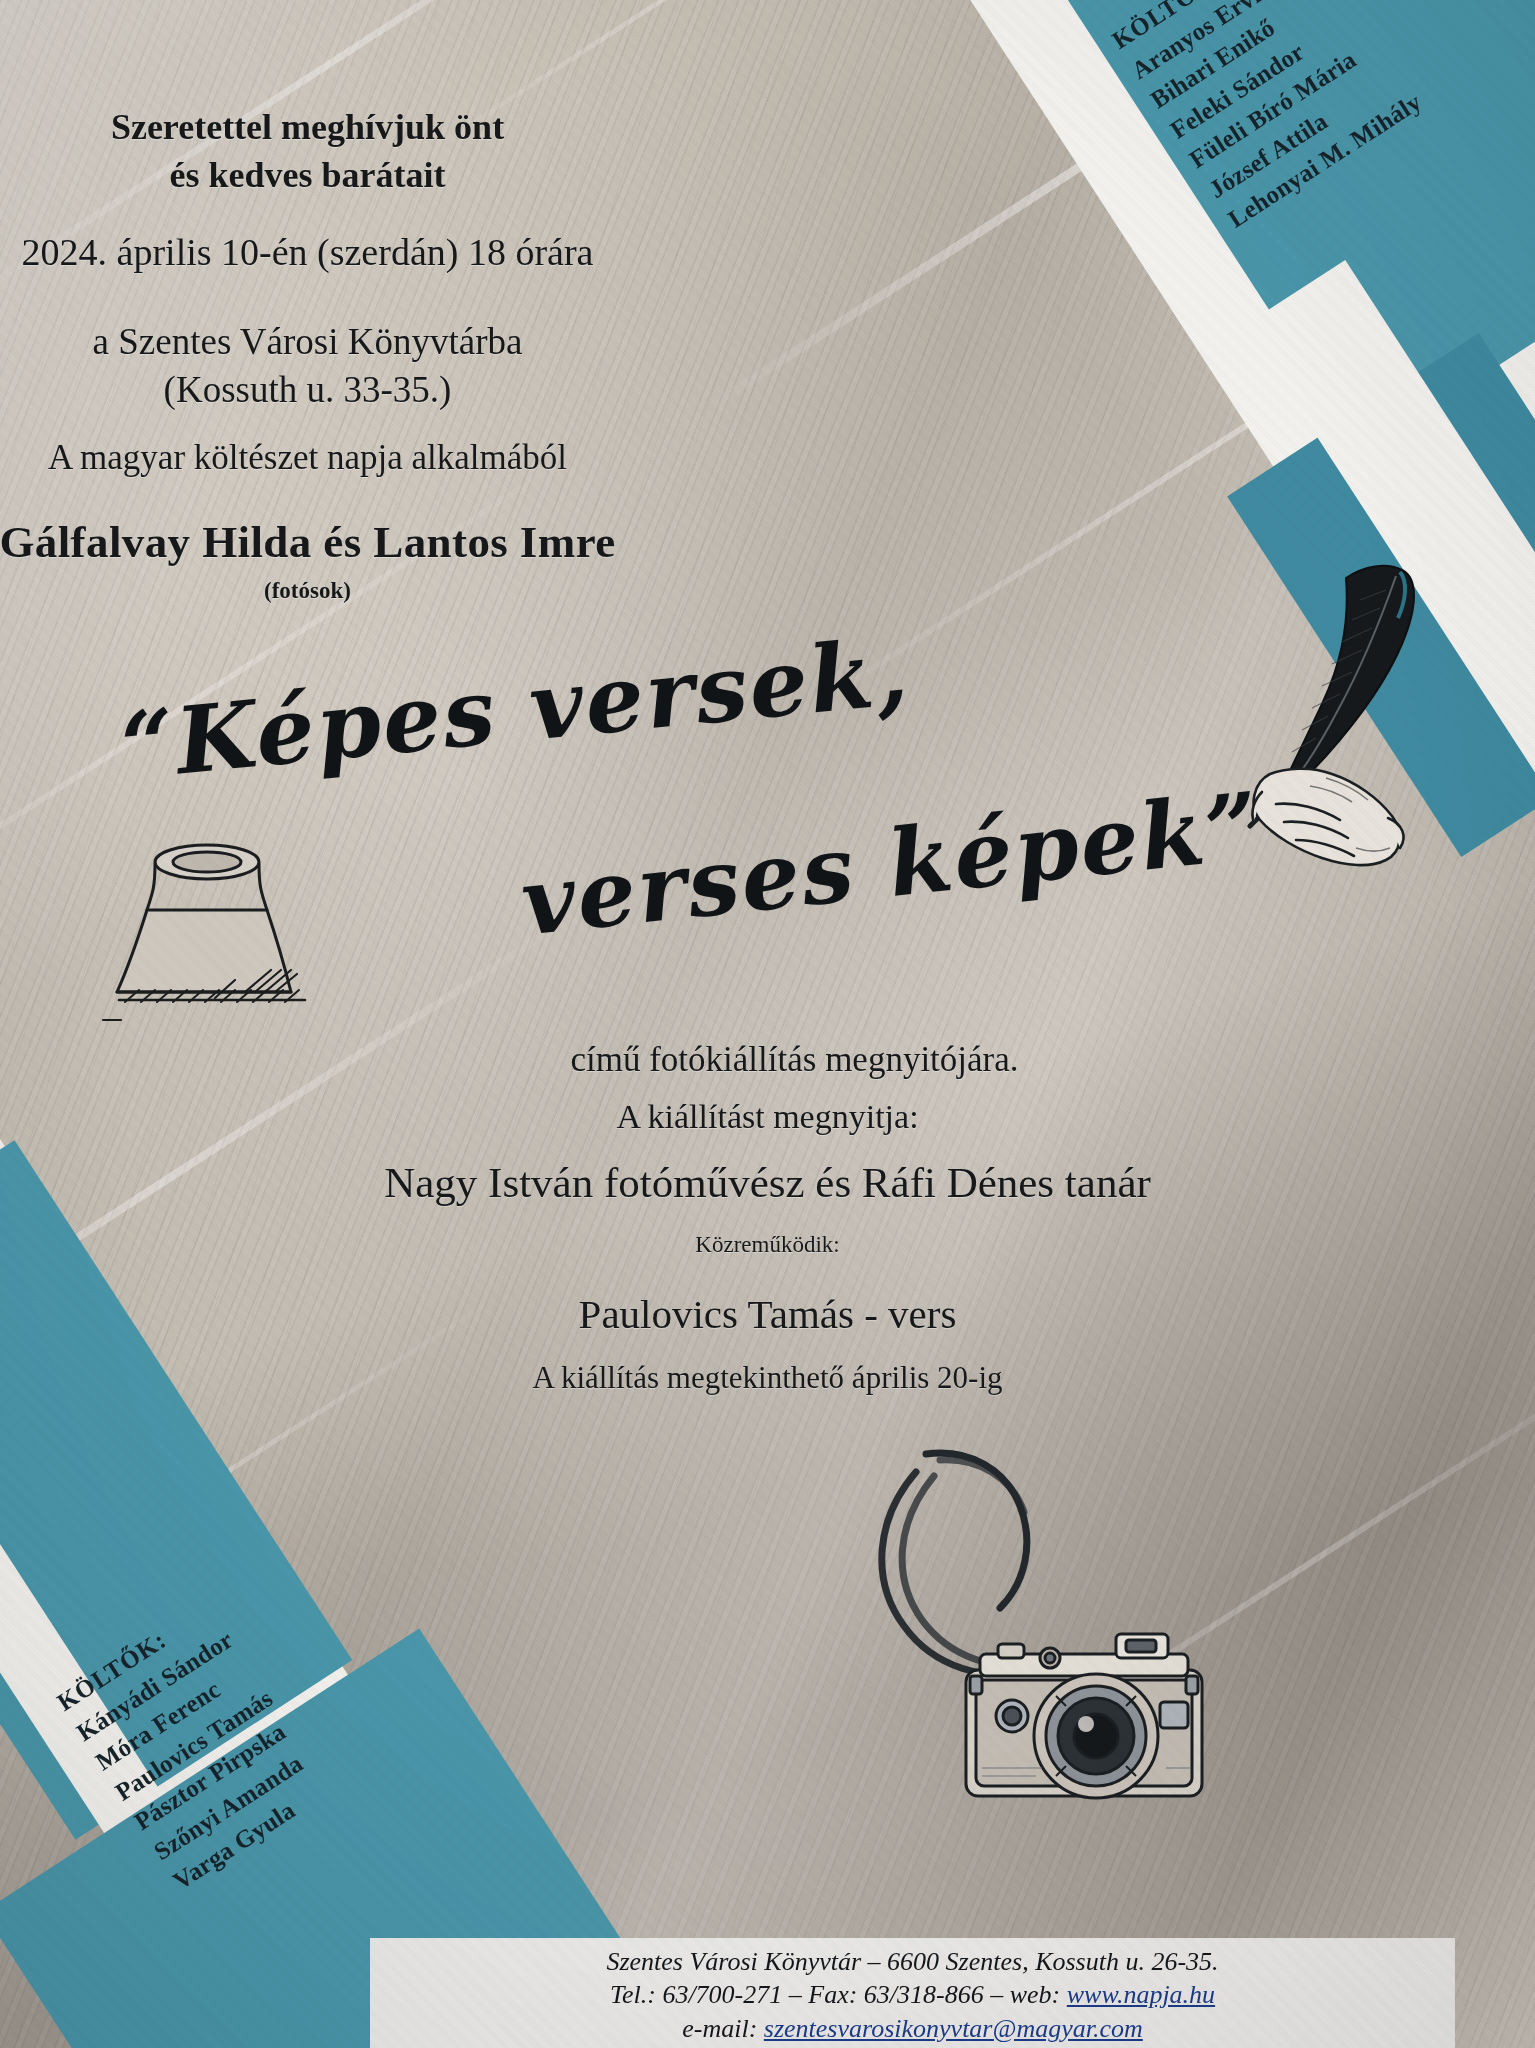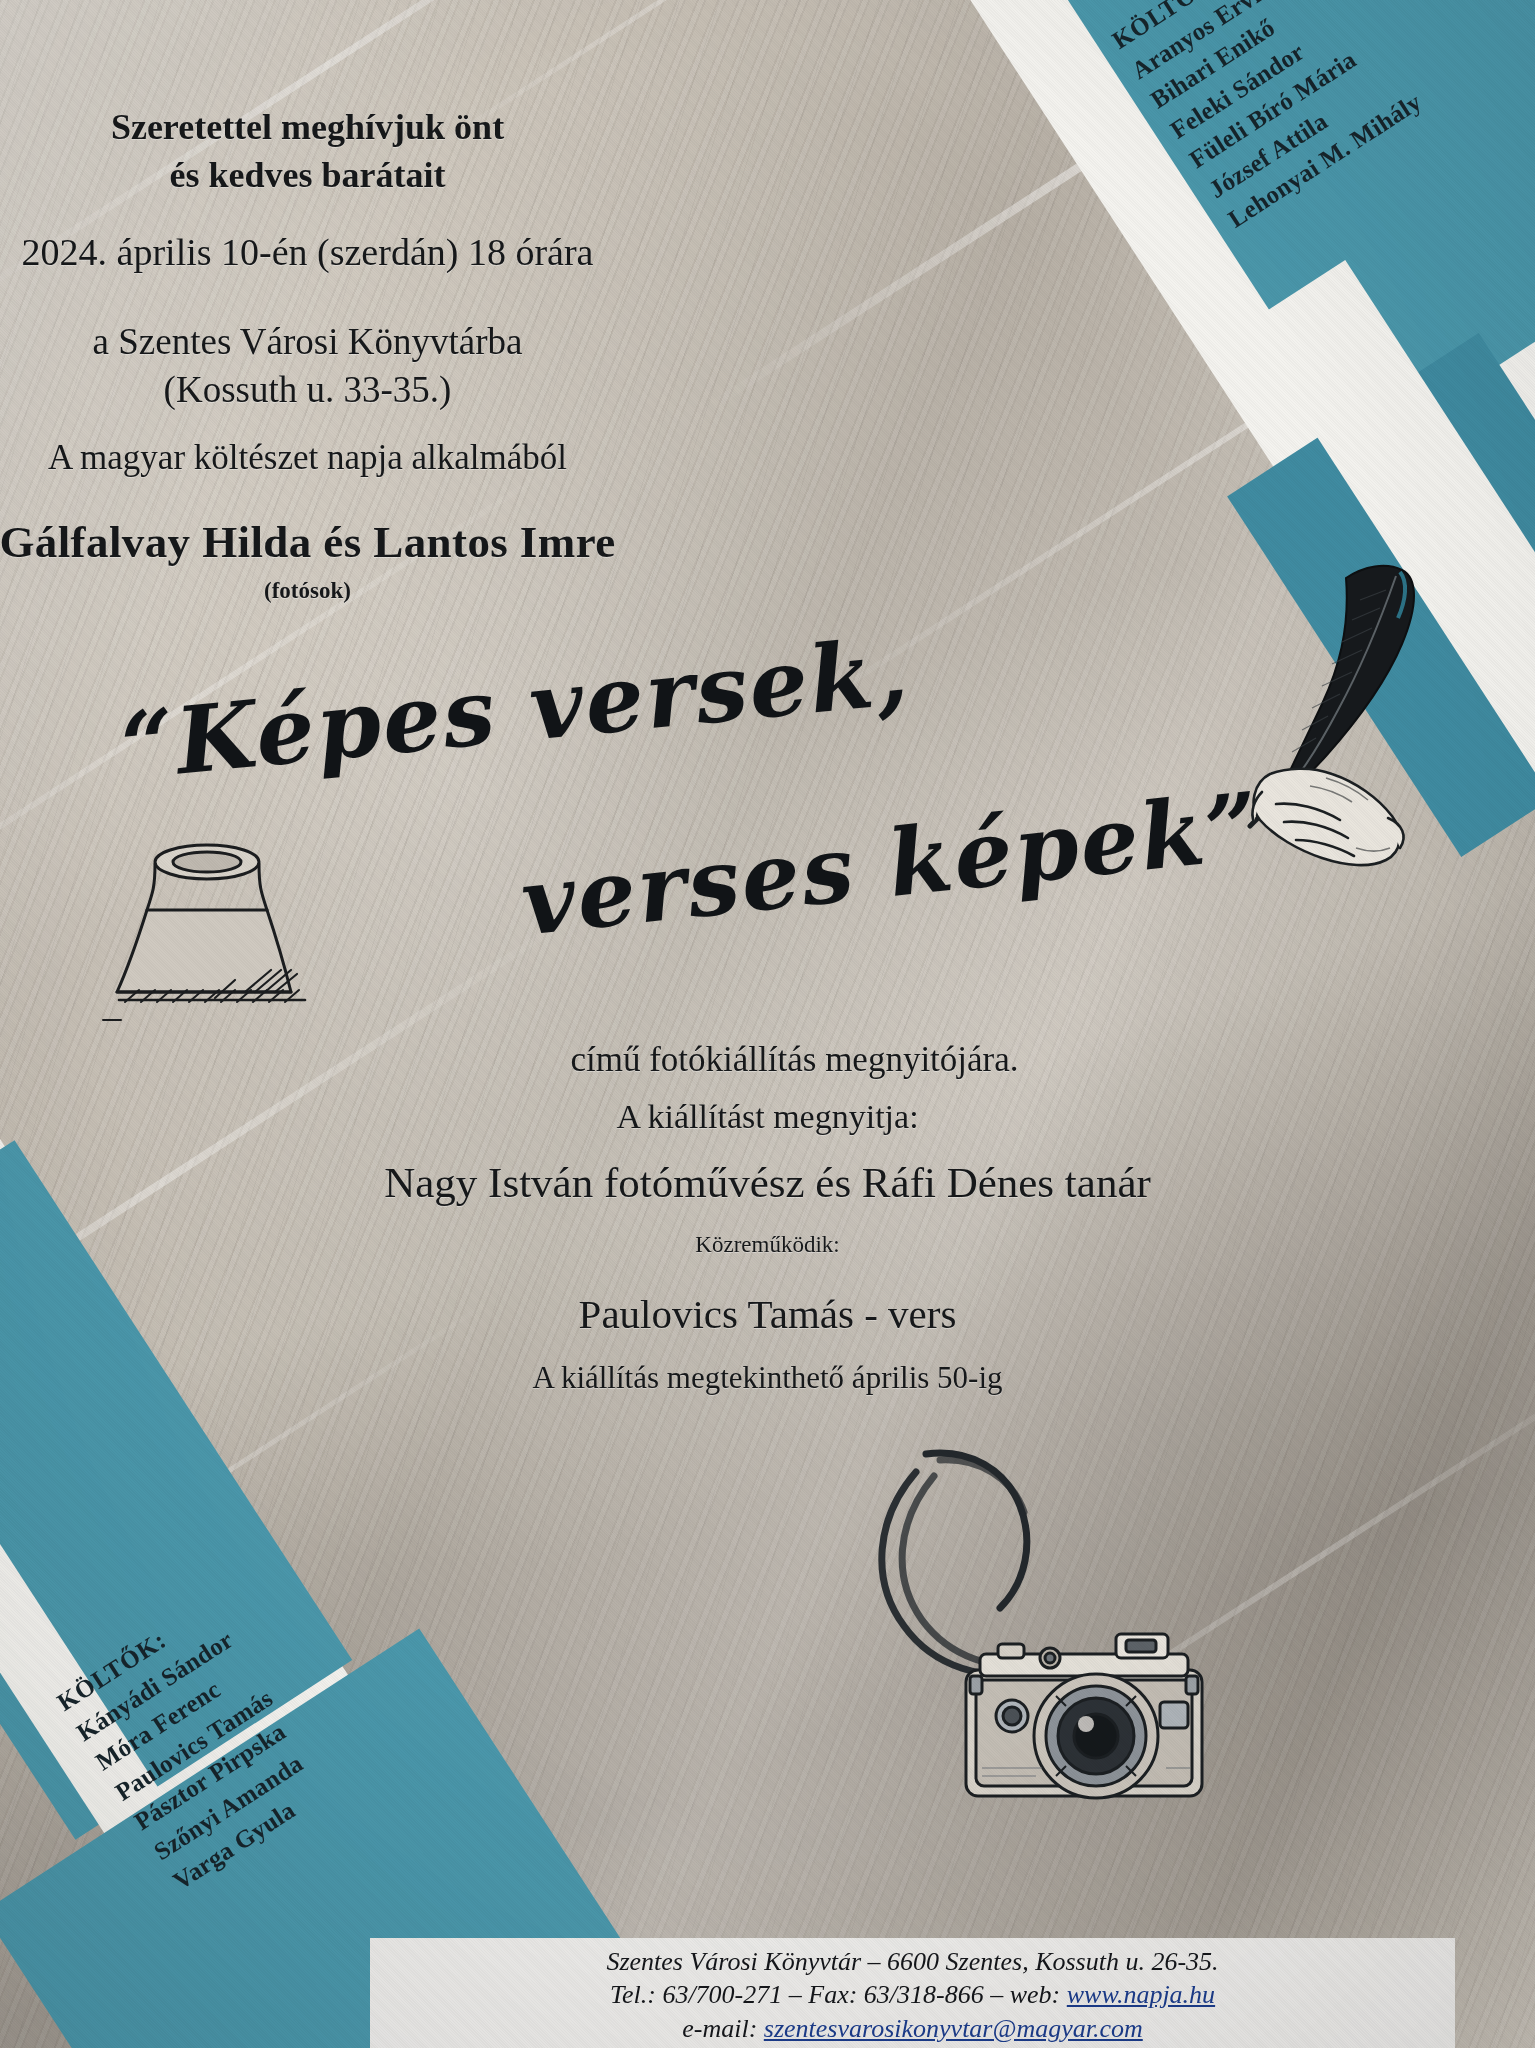--- a/index.html
+++ b/index.html
@@ -200,21 +200,21 @@
   <div class="txt l6" style="top:578px; left:-460px;">(fotósok)</div>
 
   <div class="script" id="title-line1">“Képes versek,</div>
   <div class="script" id="title-line2">verses képek”</div>
 
   <div class="txt l7" style="top:1040px; left:0;">című fotókiállítás megnyitójára.</div>
   <div class="txt l8" style="top:1098px; left:0;">A kiállítást megnyitja:</div>
   <div class="txt l9" style="top:1158px; left:0;">Nagy István fotóművész és Ráfi Dénes tanár</div>
   <div class="txt l10" style="top:1232px; left:0;">Közreműködik:</div>
   <div class="txt l11" style="top:1290px; left:0;">Paulovics Tamás - vers</div>
-  <div class="txt l12" style="top:1360px; left:0;">A kiállítás megtekinthető április 50-ig</div>
+  <div class="txt l12" style="top:1360px; left:0;">A kiállítás megtekinthető április 20-ig</div>
 
   <svg id="inkwell" viewBox="0 0 290 210">
     <g fill="none" stroke="#1b1d1f" stroke-width="3" stroke-linejoin="round" stroke-linecap="round">
 
       <ellipse cx="112" cy="42" rx="52" ry="17" fill="#d8d3ca"></ellipse>
       <ellipse cx="112" cy="42" rx="34" ry="10" fill="#bfb9b0"></ellipse>
 
       <path d="M60 44 C60 66 58 72 52 90"></path>
       <path d="M164 44 C164 66 166 72 172 90"></path>
 

